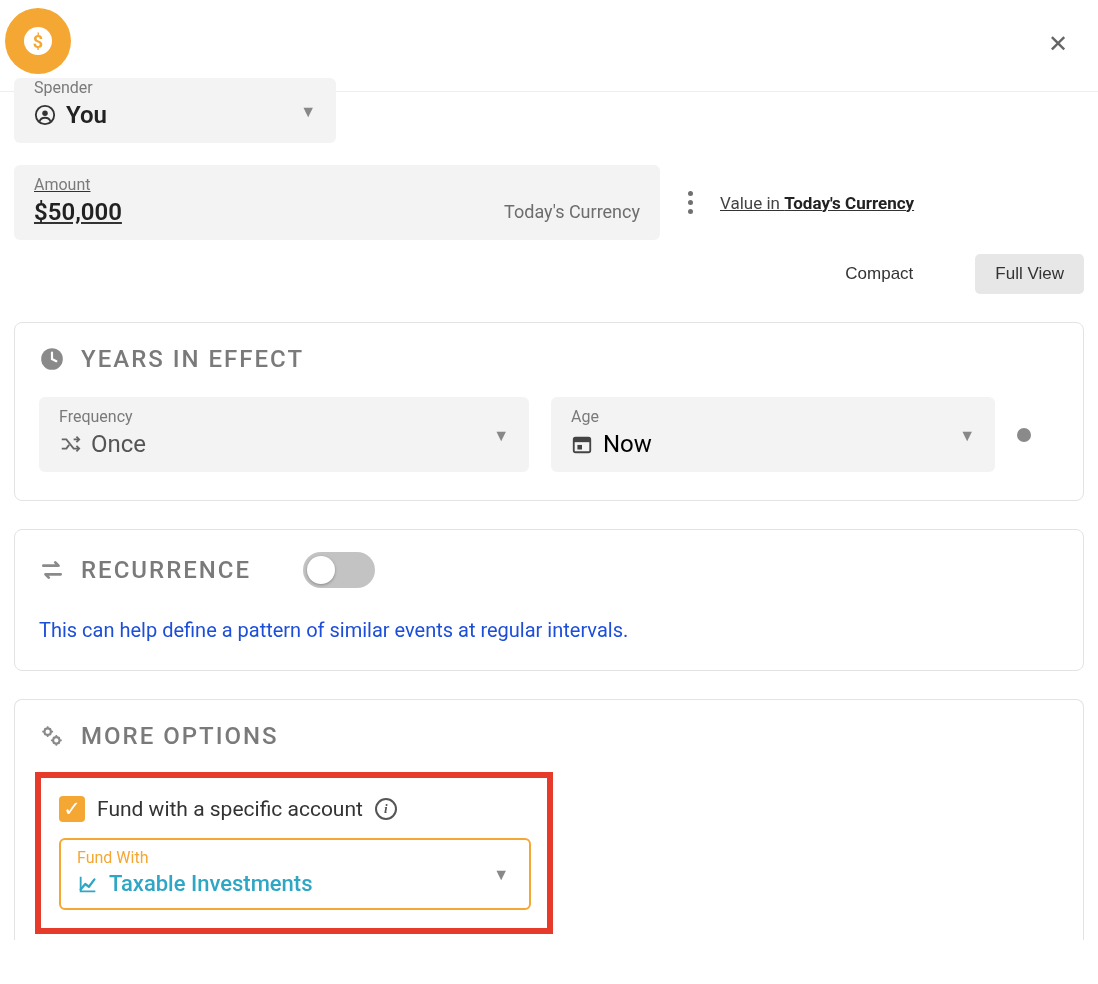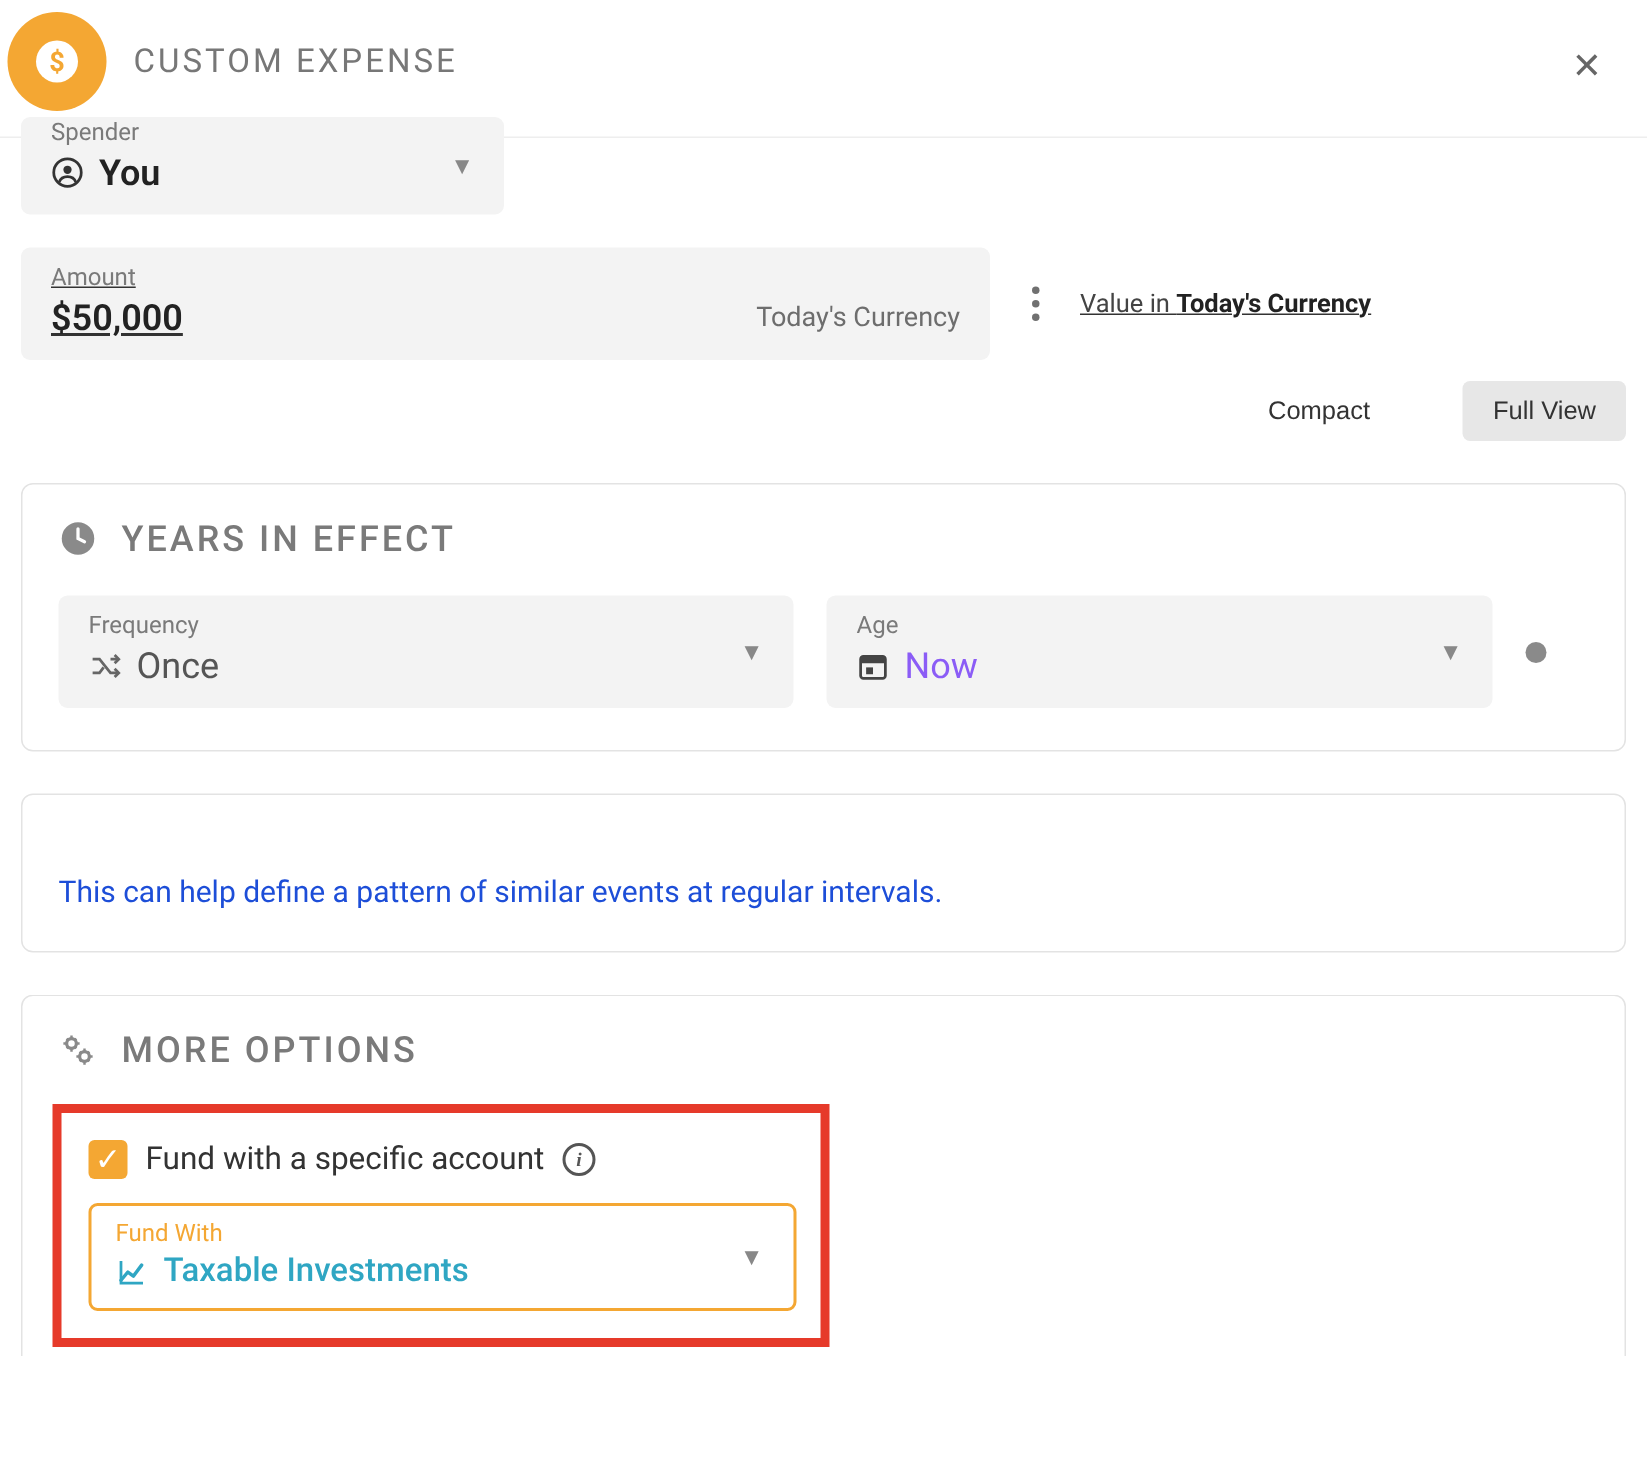--- a/index.html
+++ b/index.html
@@ -159,21 +159,20 @@
   .top-row .field { padding-top:0; }
   .top-row .field-label{ position:relative; top:0; }
 </style>
 </head>
 <body>
 
 <div class="header">
   <div class="header-icon-wrap">
     <div class="header-icon-inner">$</div>
   </div>
-  <div class="header-title">CUSTOM EXPENSE</div>
   <button class="header-close">✕</button>
 </div>
 
 <div class="content">
 
   <div class="row top-row">
     <div class="field spender-field">
       <div class="field-label">Spender</div>
       <div class="field-value">
         <svg class="icon-svg-sm" viewBox="0 0 24 24">
@@ -223,35 +222,45 @@
           <svg class="icon-svg-sm" viewBox="0 0 24 24">
               <path d="M3 7h5l8 10h5M3 17h5l3-4M16 7h5" stroke="#666" stroke-width="2" fill="none"></path>
               <path d="M19 4l3 3-3 3M19 14l3 3-3 3" stroke="#666" stroke-width="2" fill="none"></path>
             </svg>
           <span>Once</span>
         </div>
         <span class="dropdown-caret">▼</span>
       </div>
       <div class="field age-field">
         <div class="field-label">Age</div>
-        <div class="field-value" style="font-weight:400;color:#8b5cf6;">
+        <div class="field-value" style="font-weight:400;color:#000000;">
           <svg class="icon-svg-sm" viewBox="0 0 24 24">
               <rect x="3" y="5" width="18" height="16" rx="2" fill="none" stroke="#444" stroke-width="2"></rect>
               <rect x="3" y="5" width="18" height="5" fill="#444"></rect>
               <rect x="7" y="13" width="5" height="5" fill="#444"></rect>
             </svg>
           <span>Now</span>
         </div>
         <span class="dropdown-caret">▼</span>
       </div>
       <div class="dot-indicator"></div>
     </div>
   </div>
 
   <div class="card">
+    <div class="card-header">
+      <svg class="icon-svg-md" viewBox="0 0 24 24">
+          <path d="M4 8h14l-3-3M20 16H6l3 3" stroke="#8a8a8a" stroke-width="2.5" fill="none" stroke-linecap="round" stroke-linejoin="round"></path>
+        </svg>
+      <span>RECURRENCE</span>
+      <div style="width:20px"></div>
+      <div class="toggle">
+        <div class="toggle-knob"></div>
+      </div>
+    </div>
     <div class="rec-desc">This can help define a pattern of similar events at regular intervals.</div>
   </div>
 
   <div class="card" style="padding-bottom:6px;border-bottom:none;border-bottom-left-radius:0;border-bottom-right-radius:0;">
     <div class="card-header">
       <svg class="icon-svg-md" viewBox="0 0 24 24">
         <circle cx="8" cy="8" r="3" fill="none" stroke="#8a8a8a" stroke-width="2"></circle>
           <path d="M8 3v2M8 11v2M3 8h2M11 8h2M5 5l1 1M11 11l-1-1M5 11l1-1M11 5l-1 1" stroke="#8a8a8a" stroke-width="1.5"></path>
         <circle cx="16" cy="16" r="3" fill="none" stroke="#8a8a8a" stroke-width="2"></circle>
           <path d="M16 11v2M16 19v2M11 16h2M19 16h2M13 13l1 1M19 19l-1-1M13 19l1-1M19 13l-1 1" stroke="#8a8a8a" stroke-width="1.5"></path>

